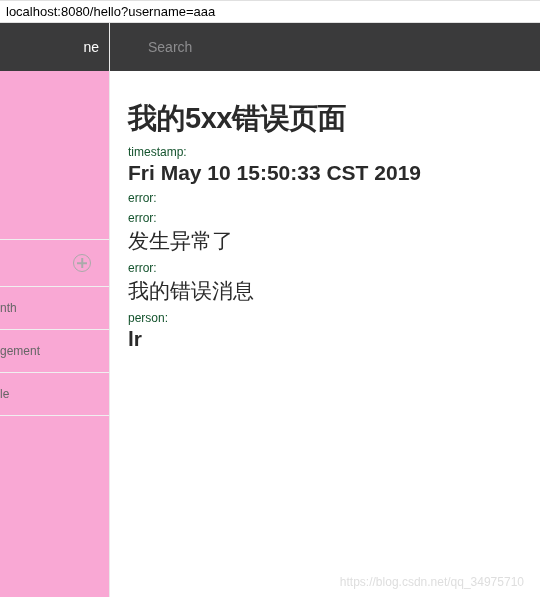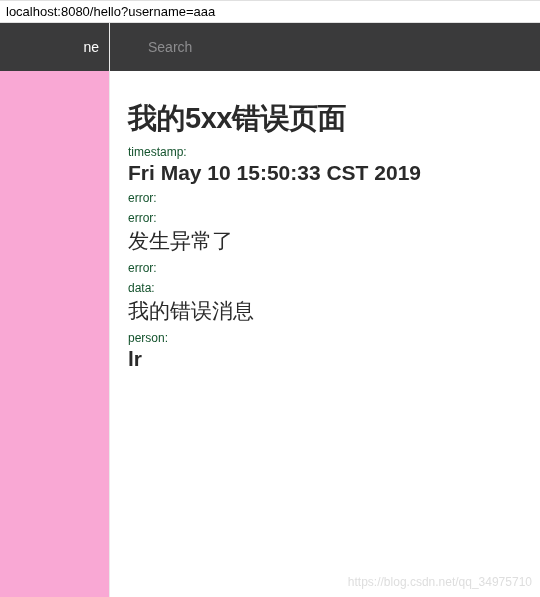--- a/index.html
+++ b/index.html
@@ -137,60 +137,76 @@
       font-weight: bold;
       color: #2a2a2a;
       margin-top: 2px;
       margin-bottom: 4px;
     }
     .field-value.cn {
       font-weight: normal;
     }
     .watermark {
       position: absolute;
-      right: 8px;
+      right: 16px;
       bottom: 8px;
       font-size: 12px;
       color: #dedede;
       font-family: Arial, sans-serif;
     }
   </style>
 </head>
 <body>
 
 <div class="address-bar">
   <span class="host">localhost</span><span class="path">:8080/hello?username=aaa</span>
 </div>
 
 <div class="layout">
   <div class="sidebar">
     <div class="sidebar-top">
       <span>ne</span>
     </div>
+    <div class="sidebar-items">
+      <div class="sidebar-item">
+        <span></span>
+      </div>
+      <div class="sidebar-item with-icon">
+        <span class="plus-icon"></span>
+      </div>
+      <div class="sidebar-item">
+        <span>nth</span>
+      </div>
+      <div class="sidebar-item">
+        <span>gement</span>
+      </div>
+      <div class="sidebar-item">
+        <span>le</span>
+      </div>
+    </div>
   </div>
 
   <div class="main">
     <div class="main-top">
       <input class="search-input" type="text" placeholder="Search" style="">
     </div>
     <div class="content">
       <h1 class="page-title">我的5xx错误页面</h1>
 
       <div class="field-label">timestamp:</div>
       <div class="field-value">Fri May 10 15:50:33 CST 2019</div>
 
       <div class="field-label">error:</div>
 
       <div class="field-label">error:</div>
 
       <div class="field-value cn">发生异常了</div>
 
       <div class="field-label">error:</div>
 
-      <div class="field-label">data:</div>
       <div class="field-value cn">我的错误消息</div>
 
       <div class="field-label">person:</div>
       <div class="field-value">lr</div>
     </div>
   </div>
 </div>
 
 <div class="watermark">https://blog.csdn.net/qq_34975710</div>
 

